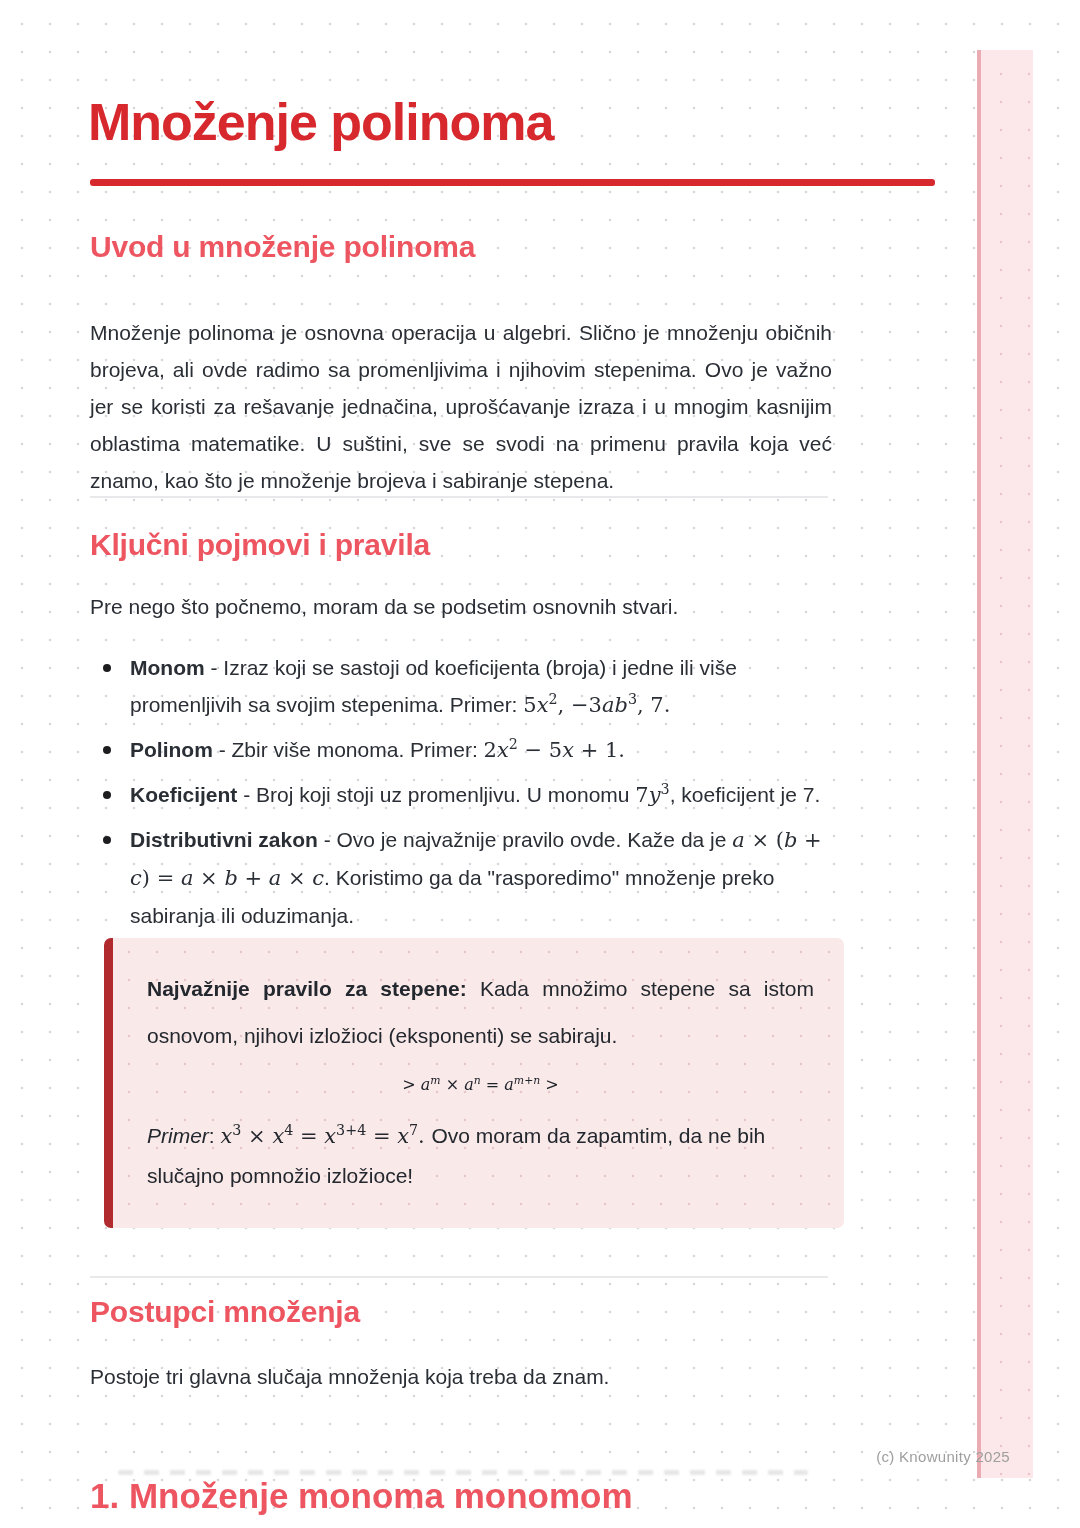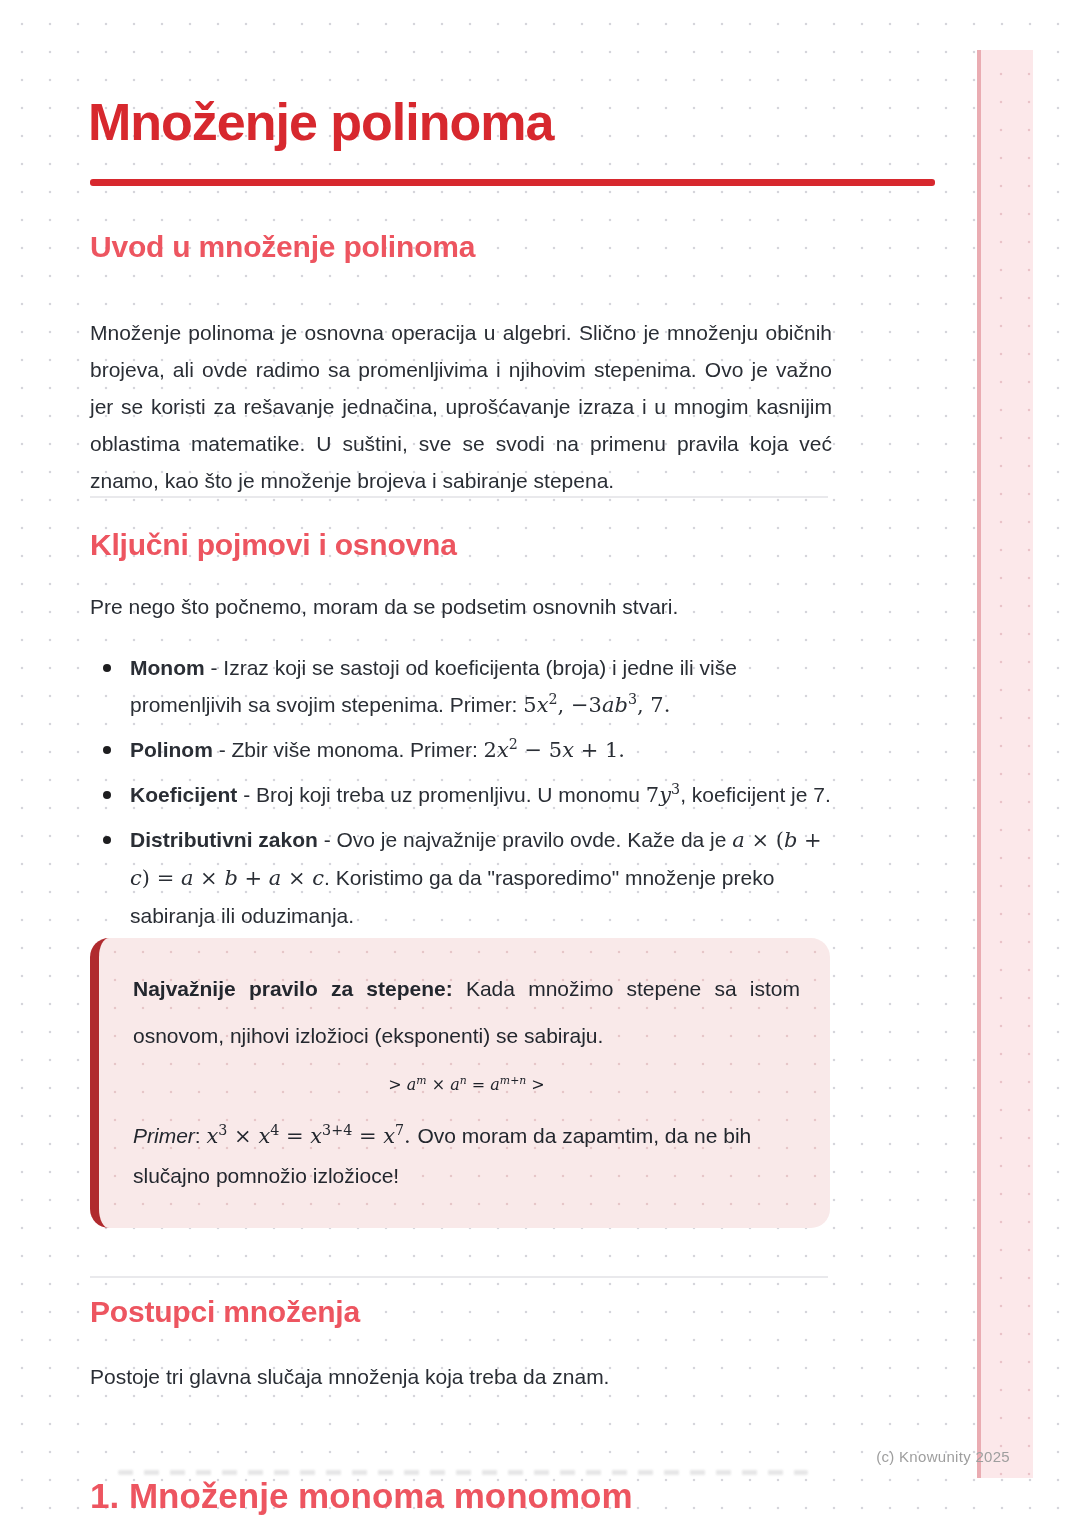--- a/index.html
+++ b/index.html
@@ -58,27 +58,27 @@
   }
   .concepts-list li{
     position:relative;padding-left:36px;margin-bottom:7px;
     font-size:21px;line-height:37px;
   }
   .bullet{
     position:absolute;left:9px;top:15px;width:8px;height:8px;
     background:#1d1d1f;border-radius:50%;
   }
   .callout{
-    left:90px;top:938px;width:740px;height:290px;
+    left:104px;top:938px;width:740px;height:290px;
     box-sizing:border-box;
     background:#f9e9e9;
     background-image:radial-gradient(#e6c6c8 1.4px, transparent 1.6px);
     background-size:28px 28px;background-position:2px 0px;
     border-left:9px solid #b02a2e;
-    border-radius:19px;
+    border-radius:7px;
     padding:27px 30px 24px 34px;
   }
   .callout-intro{font-size:21px;line-height:47px;text-align:justify;color:#23272e;}
   .formula{
     margin-top:16px;text-align:center;
     font-size:16px;color:#1d2128;
     font-family:"DejaVu Serif","Liberation Serif",serif;
   }
   .callout-example{margin-top:22px;font-size:21px;line-height:40px;color:#23272e;}
   .watermark{
@@ -106,35 +106,35 @@
   <div class="abs side-strip"></div>
 
   <h1 class="abs title">Množenje polinoma</h1>
   <div class="abs title-rule"></div>
 
   <h2 class="abs h2 h2-intro">Uvod u množenje polinoma</h2>
   <p class="abs body-text p-intro">Množenje polinoma je osnovna operacija u algebri. Slično je množenju običnih brojeva, ali ovde radimo sa promenljivima i njihovim stepenima. Ovo je važno jer se koristi za rešavanje jednačina, uprošćavanje izraza i u mnogim kasnijim oblastima matematike. U suštini, sve se svodi na primenu pravila koja već znamo, kao što je množenje brojeva i sabiranje stepena.</p>
 
   <div class="abs divider div-1"></div>
 
-  <h2 class="abs h2 h2-concepts">Ključni pojmovi i osnovna</h2>
+  <h2 class="abs h2 h2-concepts">Ključni pojmovi i pravila</h2>
   <p class="abs body-text p-lead1">Pre nego što počnemo, moram da se podsetim osnovnih stvari.</p>
 
   <ul class="abs concepts-list">
     <li>
       <span class="bullet"></span>
       <span class="li-text"><span class="seg-b">Monom</span><span> - Izraz koji se sastoji od koeficijenta (broja) i jedne ili više promenljivih sa svojim stepenima. Primer: </span><span class="seg-n">5</span><span class="seg-m">x</span><sup class="seg-n">2</sup><span class="seg-n">, </span><span class="seg-n">−3</span><span class="seg-m">ab</span><sup class="seg-n">3</sup><span class="seg-n">, 7.</span></span>
     </li>
     <li>
       <span class="bullet"></span>
       <span class="li-text"><span class="seg-b">Polinom</span><span> - Zbir više monoma. Primer: </span><span class="seg-n">2</span><span class="seg-m">x</span><sup class="seg-n">2</sup><span class="seg-n"> − 5</span><span class="seg-m">x</span><span class="seg-n"> + 1.</span></span>
     </li>
     <li>
       <span class="bullet"></span>
-      <span class="li-text"><span class="seg-b">Koeficijent</span><span> - Broj koji treba uz promenljivu. U monomu </span><span class="seg-n">7</span><span class="seg-m">y</span><sup class="seg-n">3</sup><span>, koeficijent je 7.</span></span>
+      <span class="li-text"><span class="seg-b">Koeficijent</span><span> - Broj koji stoji uz promenljivu. U monomu </span><span class="seg-n">7</span><span class="seg-m">y</span><sup class="seg-n">3</sup><span>, koeficijent je 7.</span></span>
     </li>
     <li>
       <span class="bullet"></span>
       <span class="li-text"><span class="seg-b">Distributivni zakon</span><span> - Ovo je najvažnije pravilo ovde. Kaže da je </span><span class="seg-m">a</span><span class="seg-n"> × (</span><span class="seg-m">b</span><span class="seg-n"> + </span><span class="seg-m">c</span><span class="seg-n">) = </span><span class="seg-m">a</span><span class="seg-n"> × </span><span class="seg-m">b</span><span class="seg-n"> + </span><span class="seg-m">a</span><span class="seg-n"> × </span><span class="seg-m">c</span><span>. Koristimo ga da "rasporedimo" množenje preko sabiranja ili oduzimanja.</span></span>
     </li>
   </ul>
 
   <div class="abs callout">
     <p class="callout-intro"><span class="seg-b">Najvažnije pravilo za stepene:</span><span> Kada množimo stepene sa istom osnovom, njihovi izložioci (eksponenti) se sabiraju.</span></p>
     <div class="formula"><span class="seg-n">&gt; </span><span class="seg-m">a</span><sup class="seg-m">m</sup><span class="seg-n"> × </span><span class="seg-m">a</span><sup class="seg-m">n</sup><span class="seg-n"> = </span><span class="seg-m">a</span><sup class="seg-m">m+n</sup><span class="seg-n"> &gt;</span></div>

